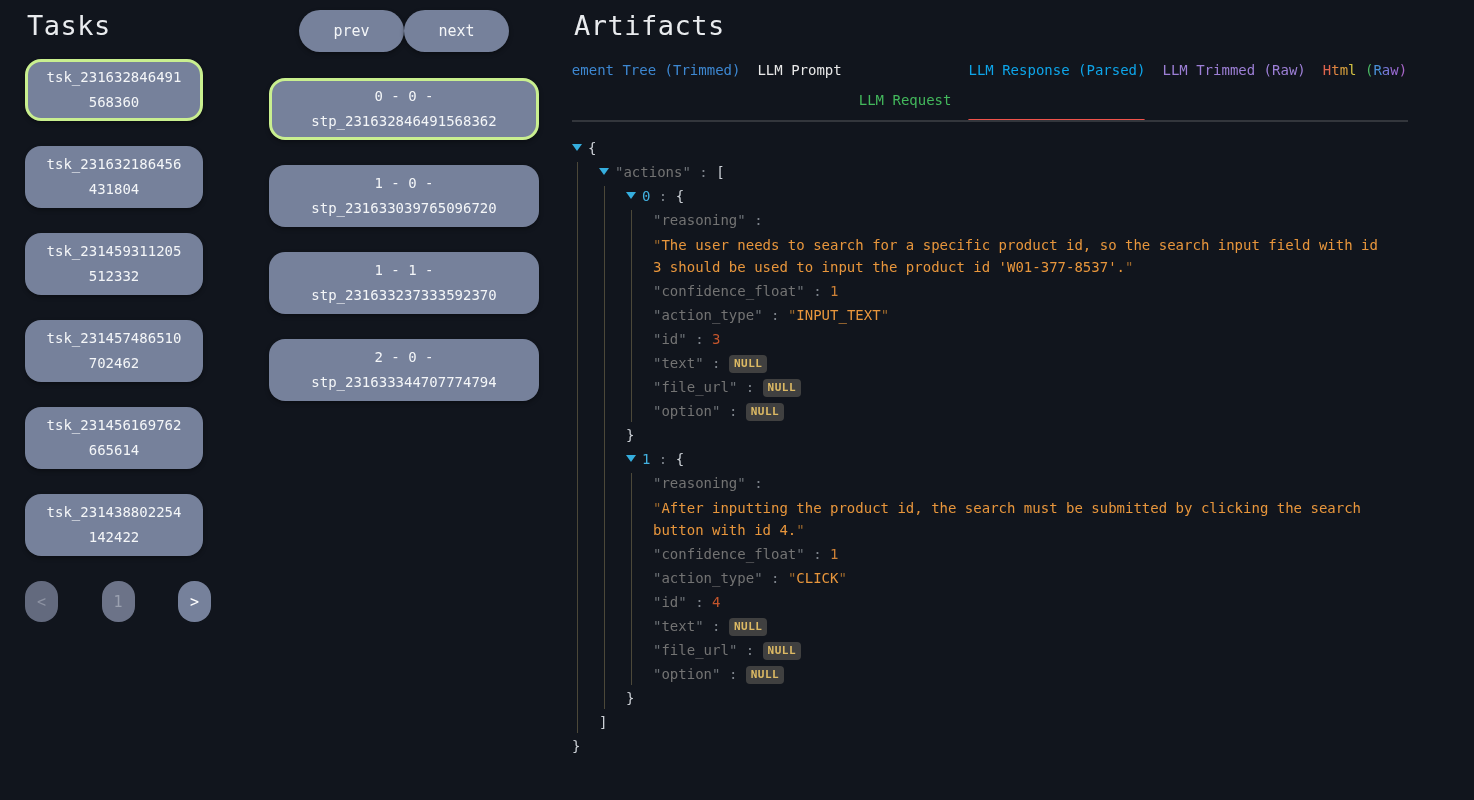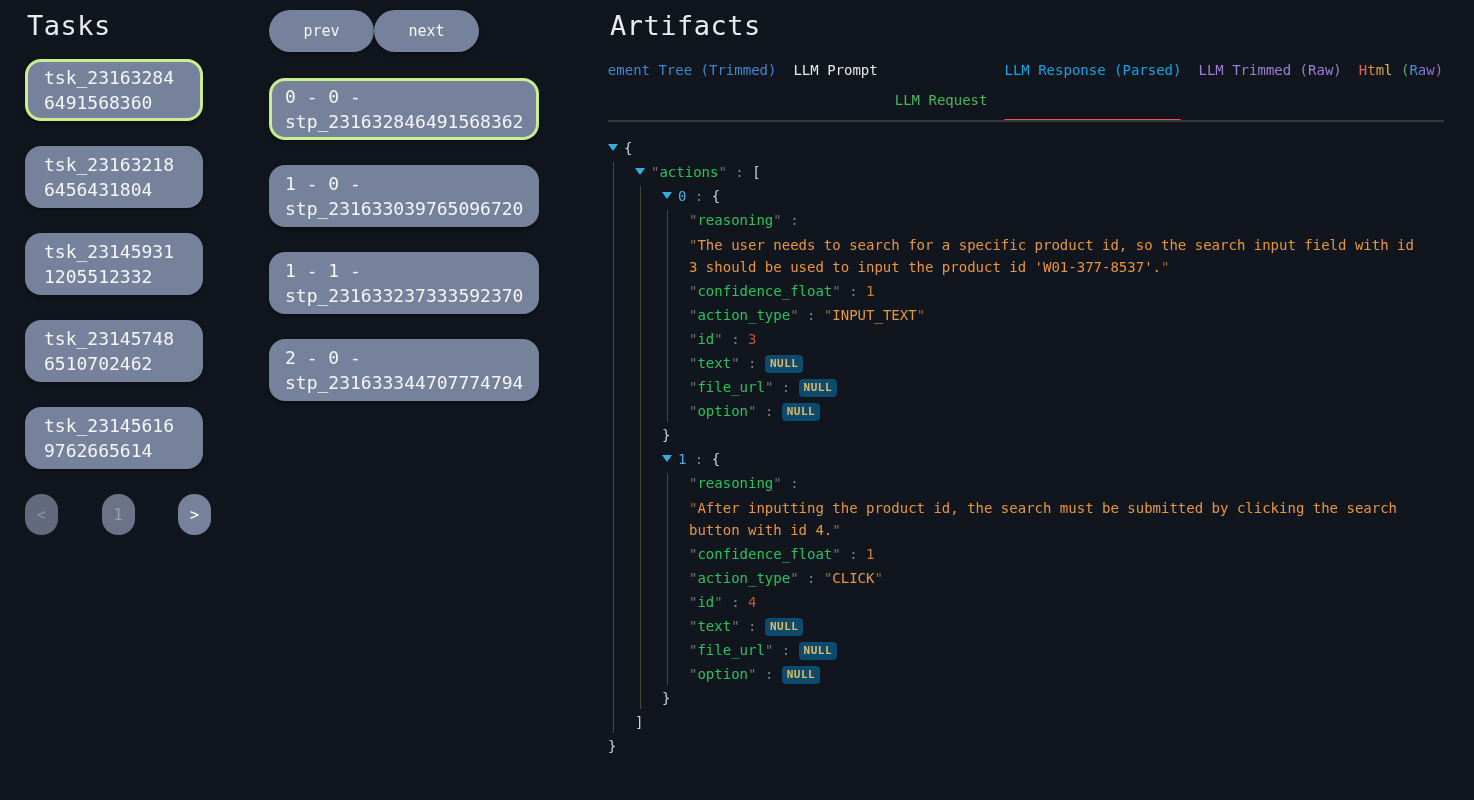--- a/index.html
+++ b/index.html
@@ -6,38 +6,38 @@
   html, body { margin:0; padding:0; }
   body {
     width:1474px; height:800px; overflow:hidden; position:relative;
     background:#11151d;
     font-family:"DejaVu Sans Mono", monospace;
     color:#e9ebee;
   }
   .col { position:absolute; top:10px; }
   .col-tasks { left:25px; width:186px; }
   .col-steps { left:269px; width:270px; }
-  .col-artifacts { left:608px; width:836px; }
+  .col-artifacts { left:572px; width:836px; }
   h1.panel-title {
     margin:0 0 18px 2px; font-size:27px; font-weight:500; color:#e9ebee;
     letter-spacing:0.5px;
   }
   
   .task-btn, .step-btn {
     display:block; background:#76819b; color:#f4f6f8; border:none;
-    border-radius:16px; font-family:inherit; font-size:18px; line-height:25px;
-    text-align:left; cursor:pointer; margin-bottom:25px;
+    border-radius:16px; font-family:inherit; font-size:14px; line-height:25px;
+    text-align:center; cursor:pointer; margin-bottom:25px;
     box-shadow:0 2px 4px rgba(0,0,0,.35);
   }
   .task-btn { width:178px; padding:6px 19px; word-break:break-all; }
   .step-btn { width:270px; padding:6px 16px; }
   .task-btn.selected, .step-btn.selected { border:3px solid #c9ef8f; }
   .task-btn.selected { padding:3px 16px; }
   .step-btn.selected { padding:3px 13px; }
-  .navrow { display:flex; justify-content:flex-start; margin-bottom:26px; }
+  .navrow { display:flex; justify-content:center; margin-bottom:26px; }
   .nav-btn {
     width:105px; height:42px; border:none; border-radius:21px;
     background:#76819b; color:#f4f6f8; font-family:inherit; font-size:15px;
     cursor:pointer; box-shadow:0 2px 4px rgba(0,0,0,.35);
   }
   .pagination { display:flex; justify-content:space-between; width:186px; margin-top:23px; }
   .pg-btn {
     width:33px; height:41px; border:none; border-radius:16px;
     font-family:inherit; font-size:15px; cursor:pointer;
   }
@@ -60,50 +60,51 @@
   .tree { margin-top:16px; font-size:14px; color:#c9cdd3; }
   .trow { line-height:21px; margin:3px 0; white-space:nowrap; }
   .tri {
     display:inline-block; width:0; height:0;
     border-left:5.5px solid transparent; border-right:5.5px solid transparent;
     border-top:7px solid #35aede; margin-right:6px; cursor:pointer;
     vertical-align:2px;
   }
   .tchildren { margin-left:5px; border-left:1px solid #4c4839; padding-left:21px; }
   .key-quote { color:#6d7277; }
-  .key { color:#22c55e; }
+  .key { color:#737373; }
   .colon { color:#7e848c; }
   .bracket { color:#cdd1d7; }
   .idx { color:#42b1e0; }
   .str { color:#e8963c; }
   .str-quote { color:#9c682c; }
   .num-float { color:#cd8136; }
   .num-int { color:#c4552c; }
   .null-badge {
-    display:inline-block; background:#0c4a6e; color:#ddba64;
+    display:inline-block; background:#404040; color:#ddba64;
     font-size:11px; line-height:13px; font-weight:bold;
     padding:2px 5px 3px; border-radius:4px; vertical-align:1px;
     letter-spacing:0.5px;
   }
   .tvalue-block {
     max-width:730px; white-space:normal; line-height:22px;
     margin:0 0 2px; word-wrap:break-word;
   }
 </style>
 </head>
 <body>
 
 <div class="col col-tasks">
   <h1 class="panel-title">Tasks</h1>
   <div id="task-list">
       <button class="task-btn selected">tsk_231632846491568360</button>
       <button class="task-btn">tsk_231632186456431804</button>
       <button class="task-btn">tsk_231459311205512332</button>
       <button class="task-btn">tsk_231457486510702462</button>
       <button class="task-btn">tsk_231456169762665614</button>
+      <button class="task-btn">tsk_231438802254142422</button>
     </div>
   <div class="pagination">
     <button class="pg-btn pg-prev">&lt;</button>
     <button class="pg-btn pg-page">1</button>
     <button class="pg-btn pg-next">&gt;</button>
   </div>
 </div>
 
 <div class="col col-steps">
   <div class="navrow">

